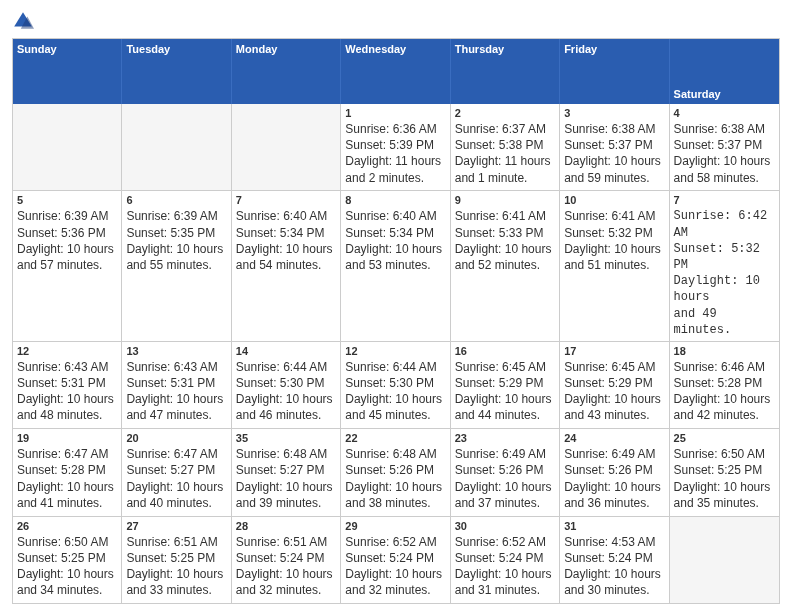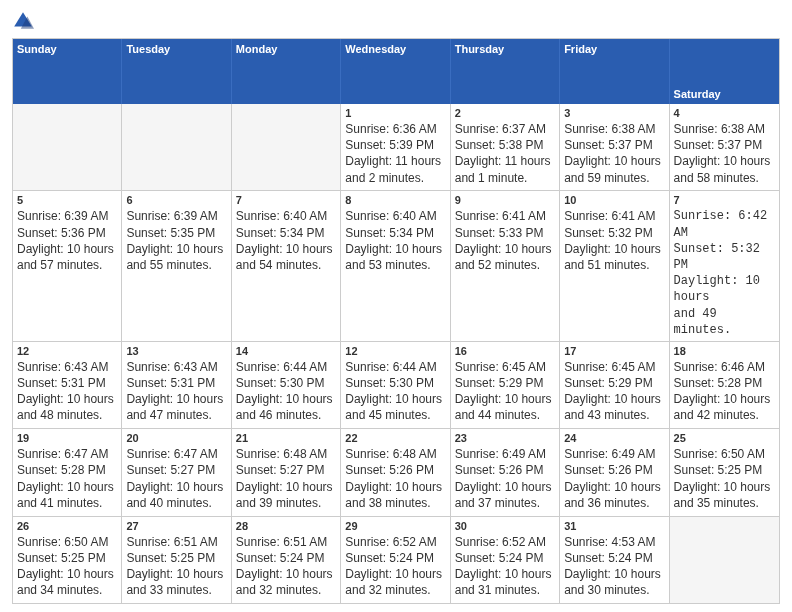--- a/index.html
+++ b/index.html
@@ -286,21 +286,21 @@
 and 41 minutes.</div>
           </div>
           <div class="cal-cell">
             <div class="day-num">20</div>
             <div class="info" style="white-space: pre-line;">Sunrise: 6:47 AM
 Sunset: 5:27 PM
 Daylight: 10 hours
 and 40 minutes.</div>
           </div>
           <div class="cal-cell">
-            <div class="day-num">21</div>
+            <div class="day-num">35</div>
             <div class="info" style="white-space: pre-line;">Sunrise: 6:48 AM
 Sunset: 5:27 PM
 Daylight: 10 hours
 and 39 minutes.</div>
           </div>
           <div class="cal-cell">
             <div class="day-num">22</div>
             <div class="info" style="white-space: pre-line;">Sunrise: 6:48 AM
 Sunset: 5:26 PM
 Daylight: 10 hours

